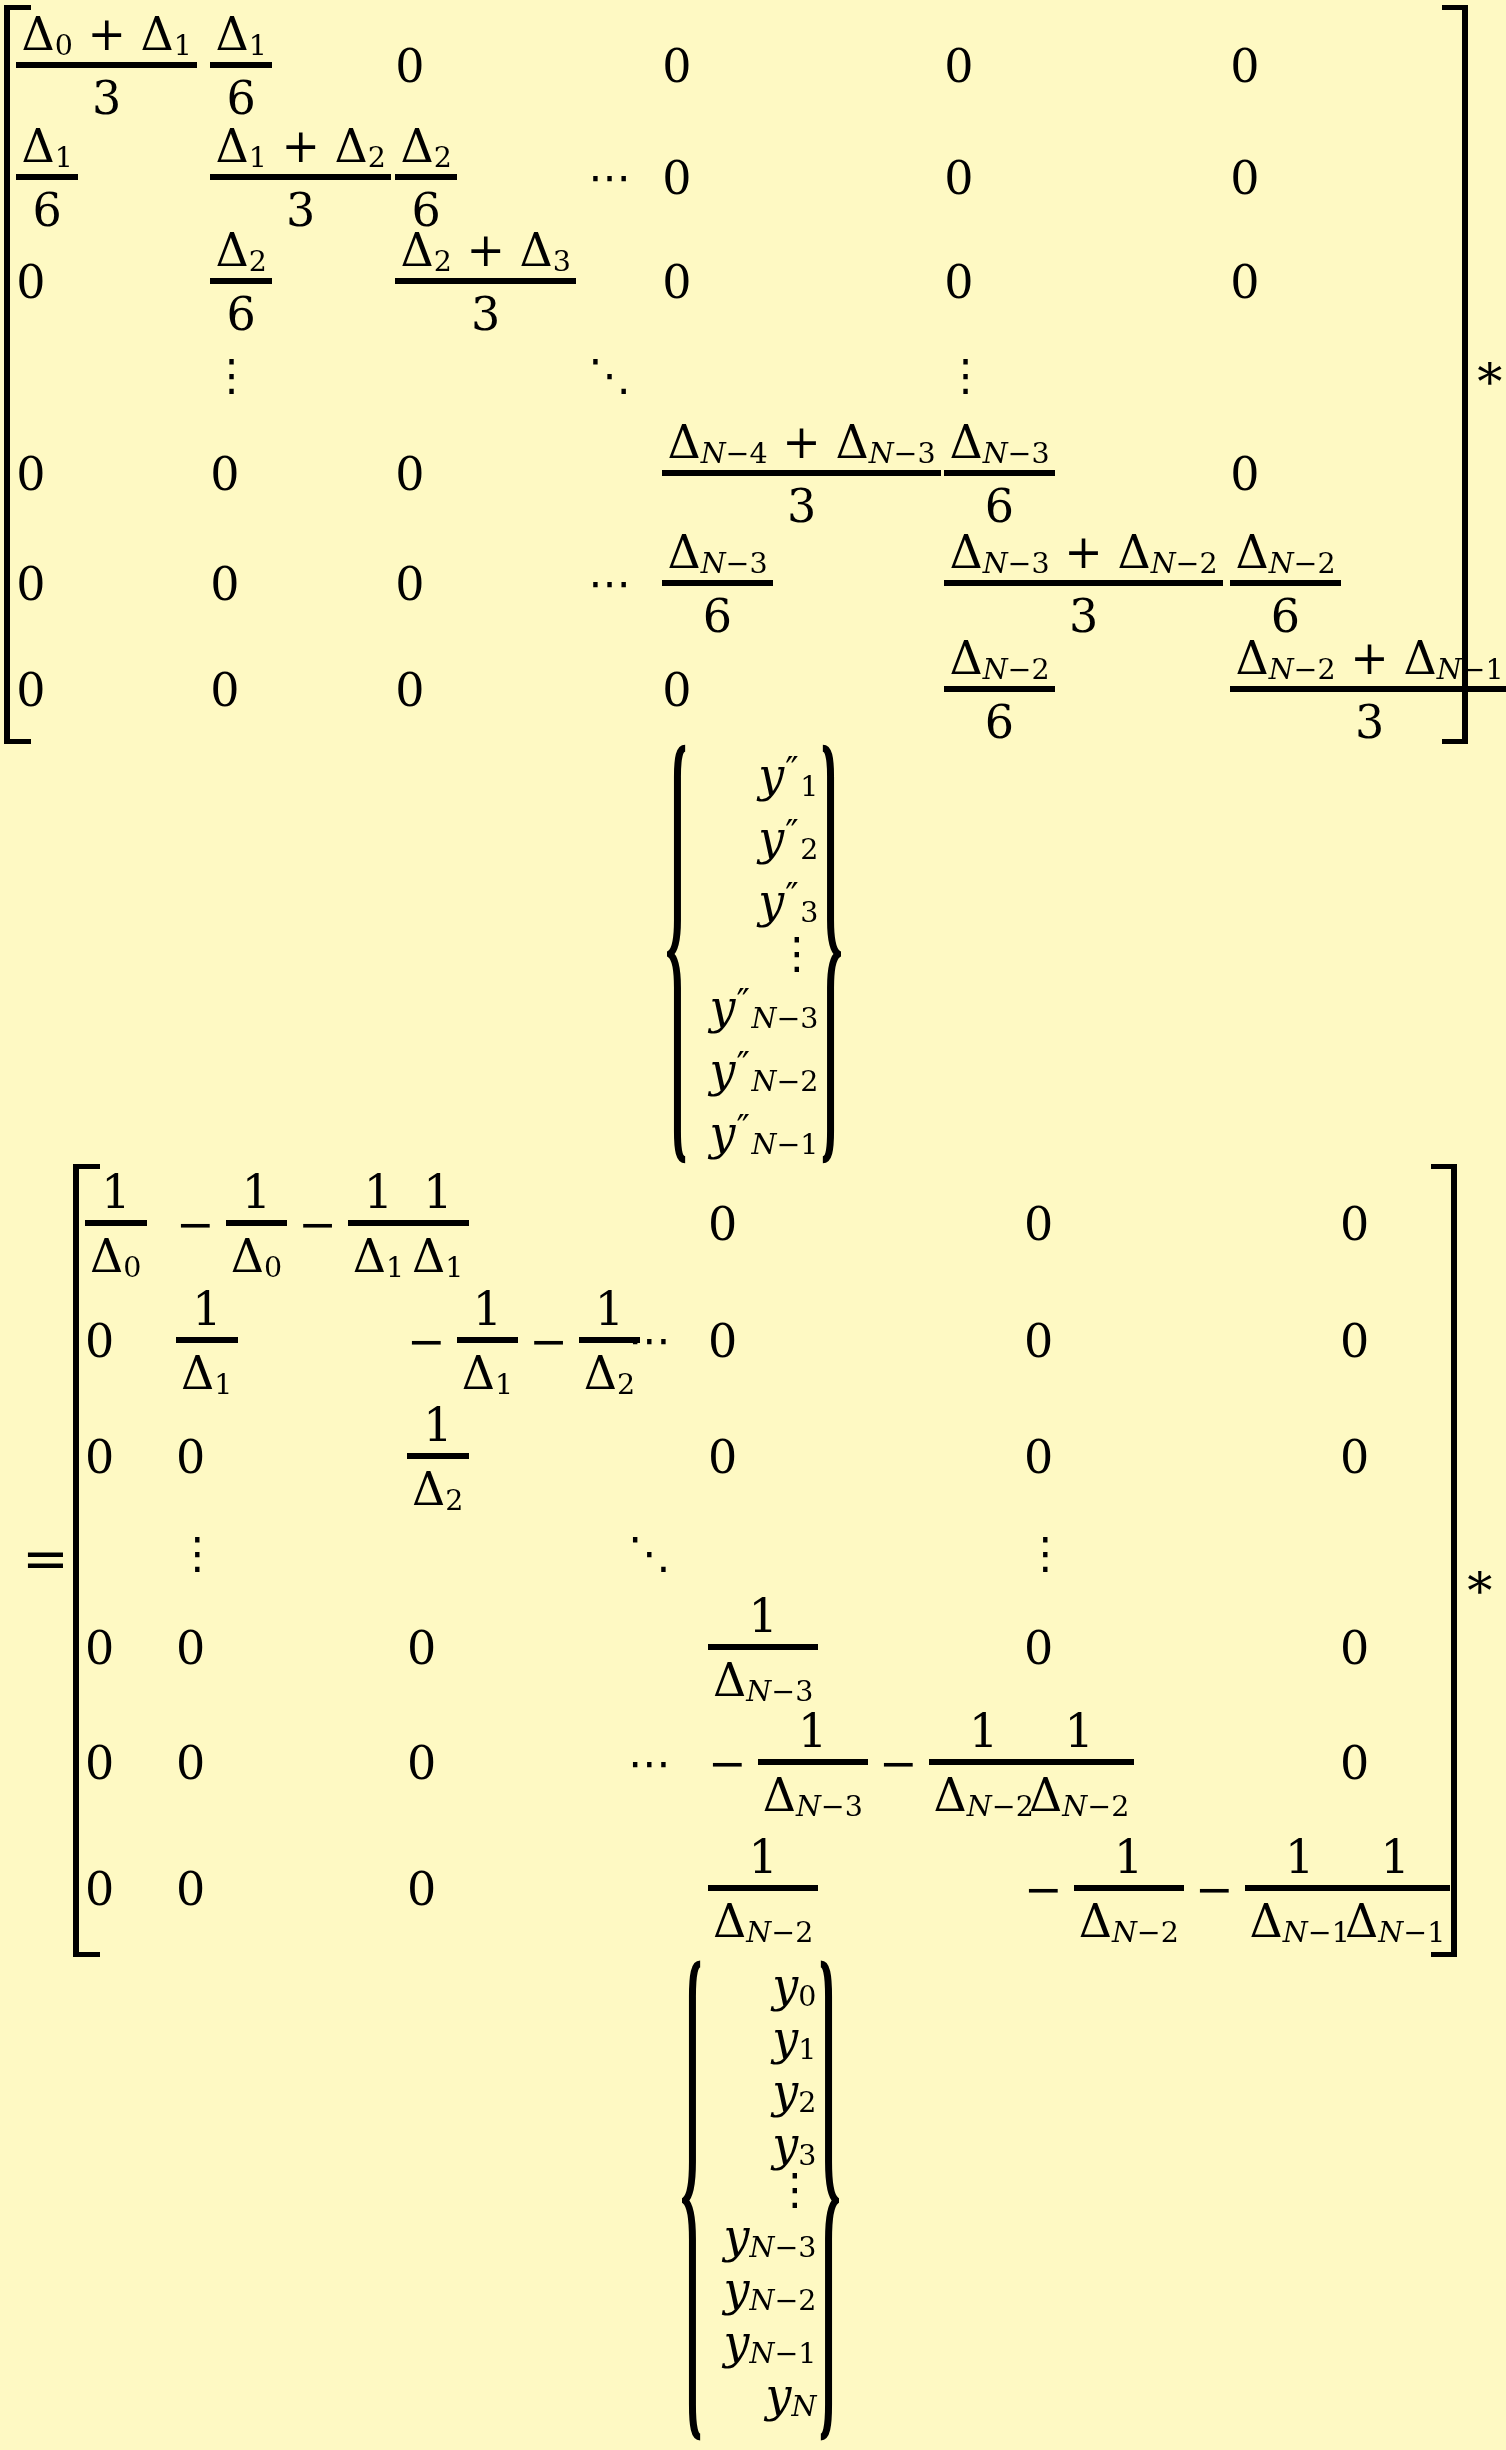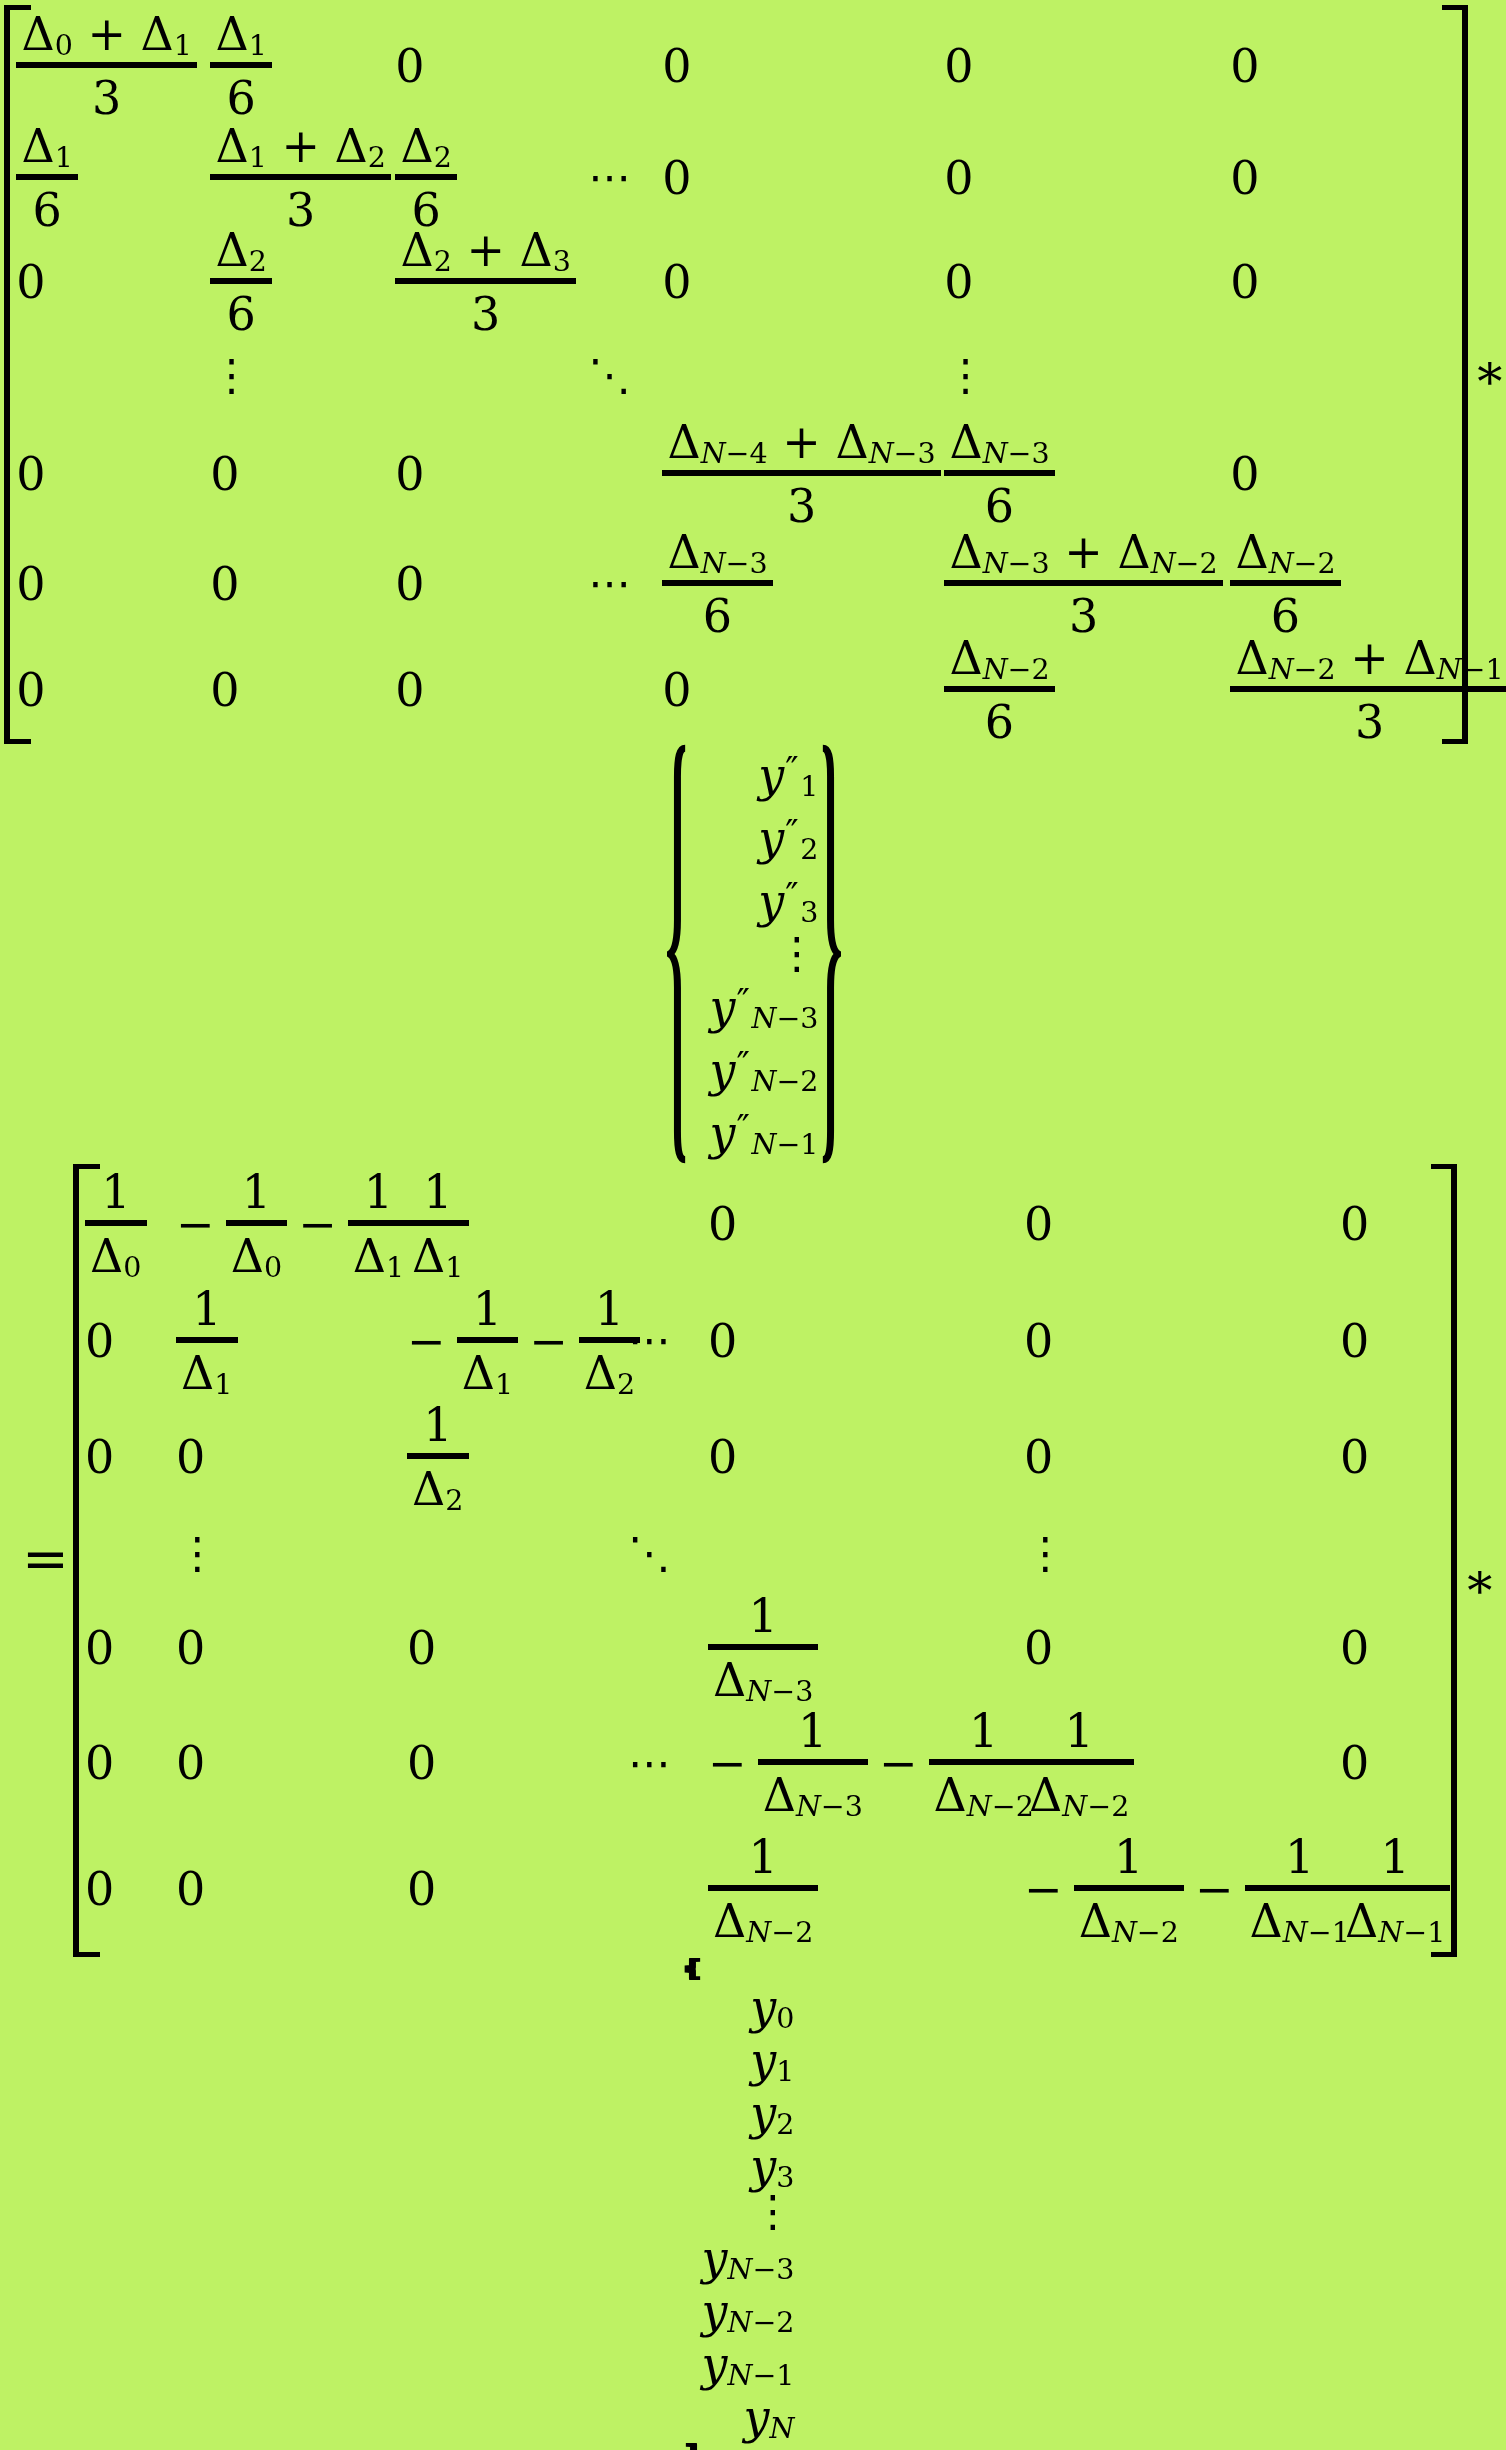--- a/index.html
+++ b/index.html
@@ -1,16 +1,16 @@
 <!DOCTYPE html>
 <html style="font-size:13.7px"><head>
 <meta charset="utf-8">
 <style>
   html,body{margin:0;padding:0;background:#ffffff;}
-  #canvas{position:relative;width:1507px;height:2450px;background:#bef264;color:#000;
+  #canvas{position:relative;width:1507px;height:2450px;background:#fef9c3;color:#000;
           font-family:"DejaVu Serif","Liberation Serif",serif;}
   
   .matrix{position:absolute;}
   .br{position:absolute;top:0;bottom:0;width:20.5px;}
   .br.l{left:0;border-left:6px solid #000;border-top:5.1px solid #000;border-bottom:5.1px solid #000;}
   .br.r{right:0;border-right:6px solid #000;border-top:5.1px solid #000;border-bottom:5.1px solid #000;}
   .m-grid{display:grid;padding:5.1px 12px;font-size:46px;line-height:1;}
   #m1grid{grid-template-columns:194px 185px 193px 74px 282px 286px 1fr;
           grid-template-rows:111px 113px 96px 91px 106px 113px 99px;}
   #m2grid{grid-template-columns:91px 231px 221px 80px 316px 316px 1fr;
@@ -37,21 +37,21 @@
   .vrow{display:flex;align-items:center;justify-content:flex-end;}
   
   .bigop{position:absolute;font-size:50px;line-height:1;}
   #equals{left:22px;top:1531px;font-size:56px;}
   #star1{left:1473px;top:347px;}
   #star2{left:1463px;top:1556px;}
   
   #matrix1{left:4.3px;top:5.1px;width:1464px;}
   #matrix2{left:73px;top:1164px;width:1384px;}
   #vector1{left:667px;top:743px;height:422px;}
-  #vector2{left:682px;top:1958px;height:485px;flex-direction:column;}
+  #vector2{left:682px;top:1958px;height:485px;}
 </style>
 </head>
 <body>
 
 <div id="canvas">
 
   <div class="matrix" id="matrix1">
     <div class="br l"></div>
     <div class="m-grid" id="m1grid">
         <div class="cell">

